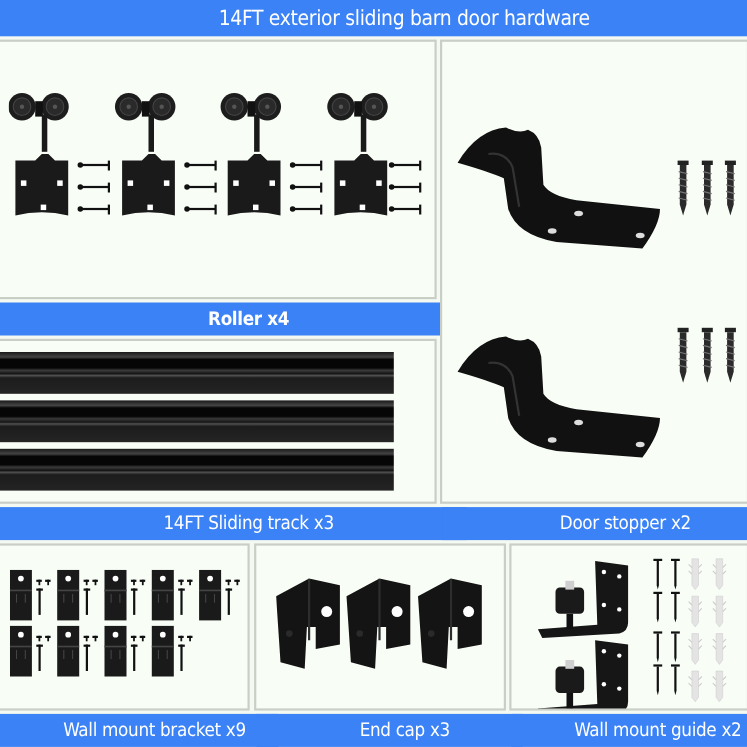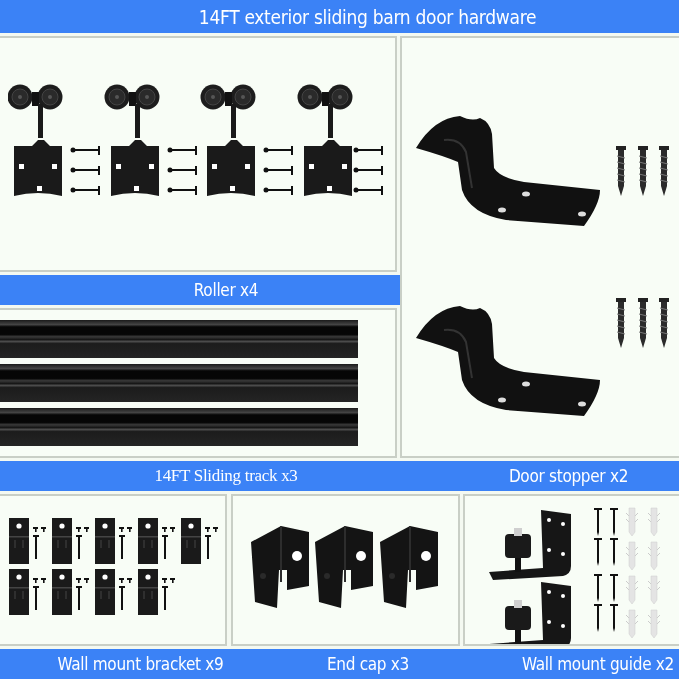--- a/index.html
+++ b/index.html
@@ -54,21 +54,21 @@
     <use href="#roller" x="0" y="0"></use>
       <use href="#screws3" x="62" y="0"></use>
     <use href="#roller" x="97" y="0"></use>
       <use href="#screws3" x="159" y="0"></use>
     <use href="#roller" x="193" y="0"></use>
       <use href="#screws3" x="255" y="0"></use>
     <use href="#roller" x="290" y="0"></use>
       <use href="#screws3" x="345" y="0"></use>
   </svg>
 </div>
-<div class="band" style="left:0;top:275px;width:396px;height:30px;">
+<div class="band" style="left:0;top:275px;width:396px;height:30px;font-weight:bold;">
   <span>Roller x4</span>
 </div>
 
 <div class="panel" style="left:-2px;top:308px;width:399px;height:150px;">
   <svg class="abs" style="left:0;top:10px;" width="360" height="130" viewBox="0 0 360 130">
     <defs>
       <linearGradient id="rail" x1="0" y1="0" x2="0" y2="1">
         <stop offset="0" stop-color="#1a1a1a"></stop>
           <stop offset="0.12" stop-color="#444"></stop>
           <stop offset="0.18" stop-color="#060606"></stop>
@@ -78,21 +78,21 @@
         <stop offset="0.56" stop-color="#505050"></stop>
           <stop offset="0.62" stop-color="#1c1c1c"></stop>
           <stop offset="1" stop-color="#242424"></stop>
       </linearGradient>
     </defs>
     <rect x="0" y="0" width="358" height="38" fill="url(#rail)"></rect>
     <rect x="0" y="44" width="358" height="38" fill="url(#rail)"></rect>
     <rect x="0" y="88" width="358" height="38" fill="url(#rail)"></rect>
   </svg>
 </div>
-<div class="band" style="left:0;top:461px;width:396px;height:30px;font-family:Liberation Serif, serif;">
+<div class="band" style="left:0;top:461px;width:396px;height:30px;">
   <span>14FT Sliding track x3</span>
 </div>
 
 <div class="panel" style="left:400px;top:36px;width:281px;height:422px;">
   <svg class="abs" style="left:10px;top:40px;" width="260" height="340" viewBox="0 0 260 340">
     <defs>
       <g id="stopper">
         <path d="M2 70 Q20 40 46 38 Q58 44 66 40 Q76 44 78 56 L80 90 Q86 100 110 104 L186 112 Q186 126 170 148 L92 142 Q56 136 48 112 L44 84 Q30 78 2 70 Z" fill="#111"></path>
         <path d="M30 62 Q46 60 52 74 L58 110" stroke="#333" stroke-width="2" fill="none"></path>
         <ellipse cx="112" cy="116" rx="4" ry="2.5" fill="#ddd"></ellipse>

